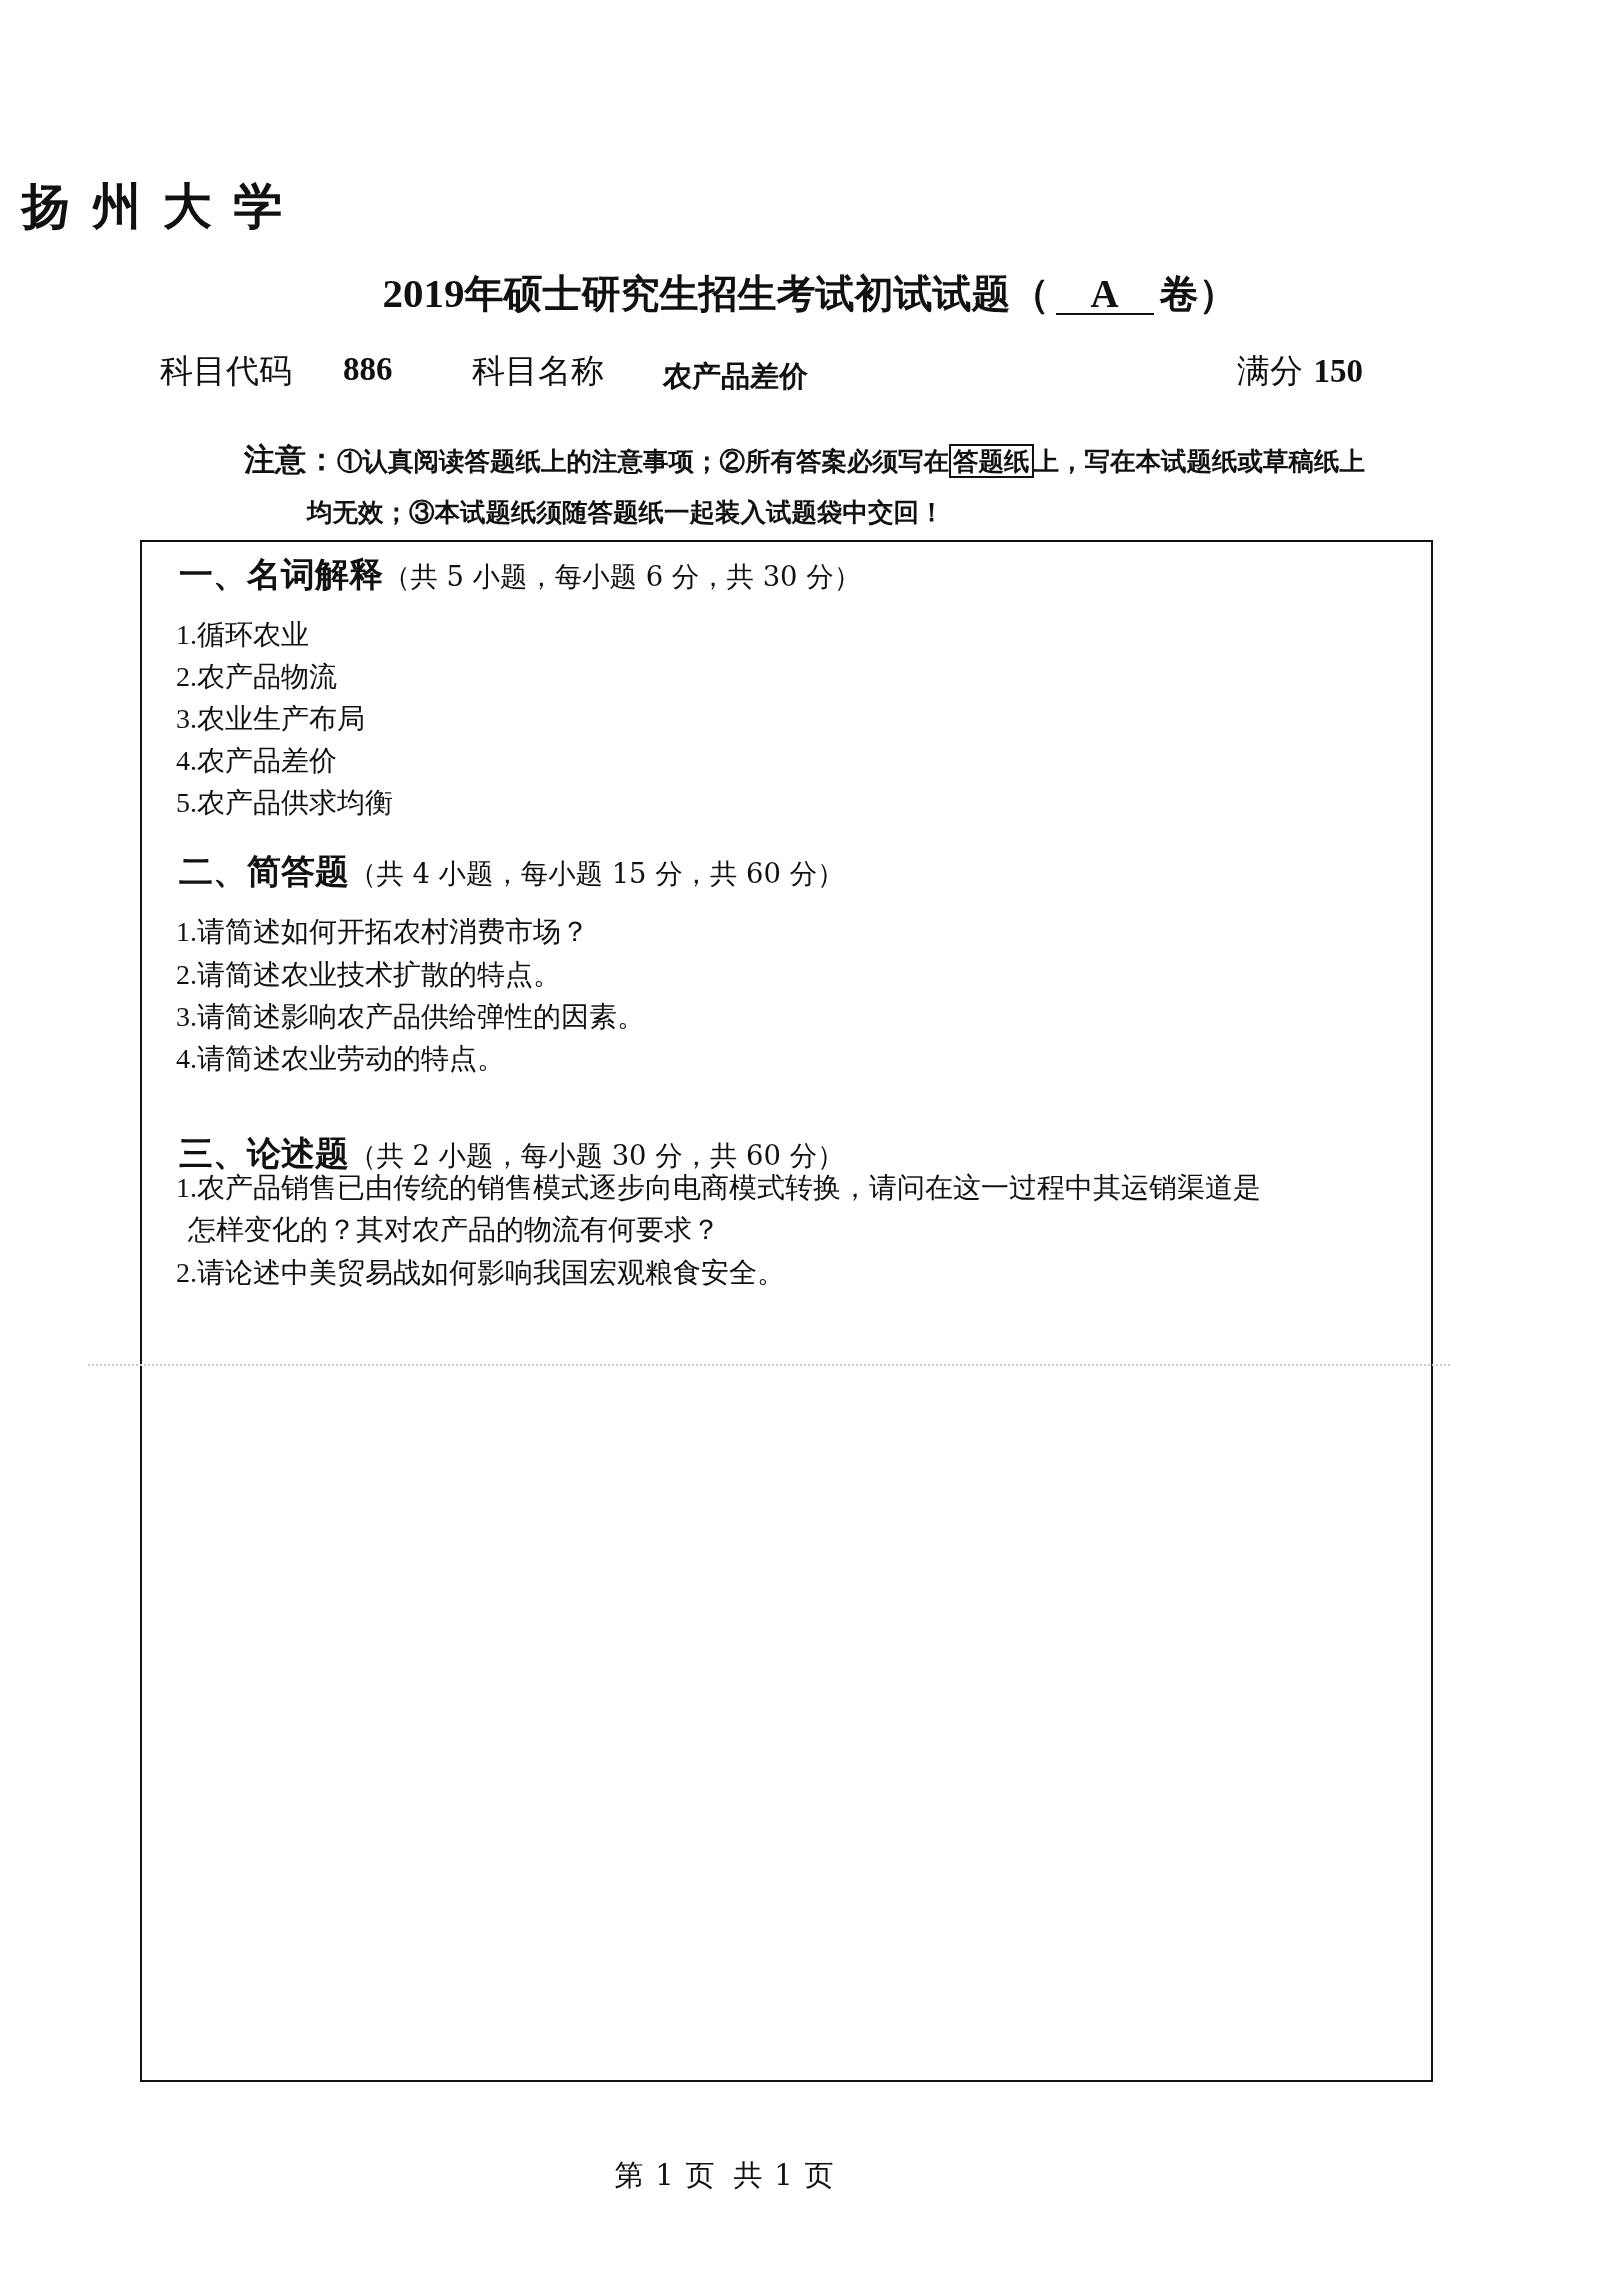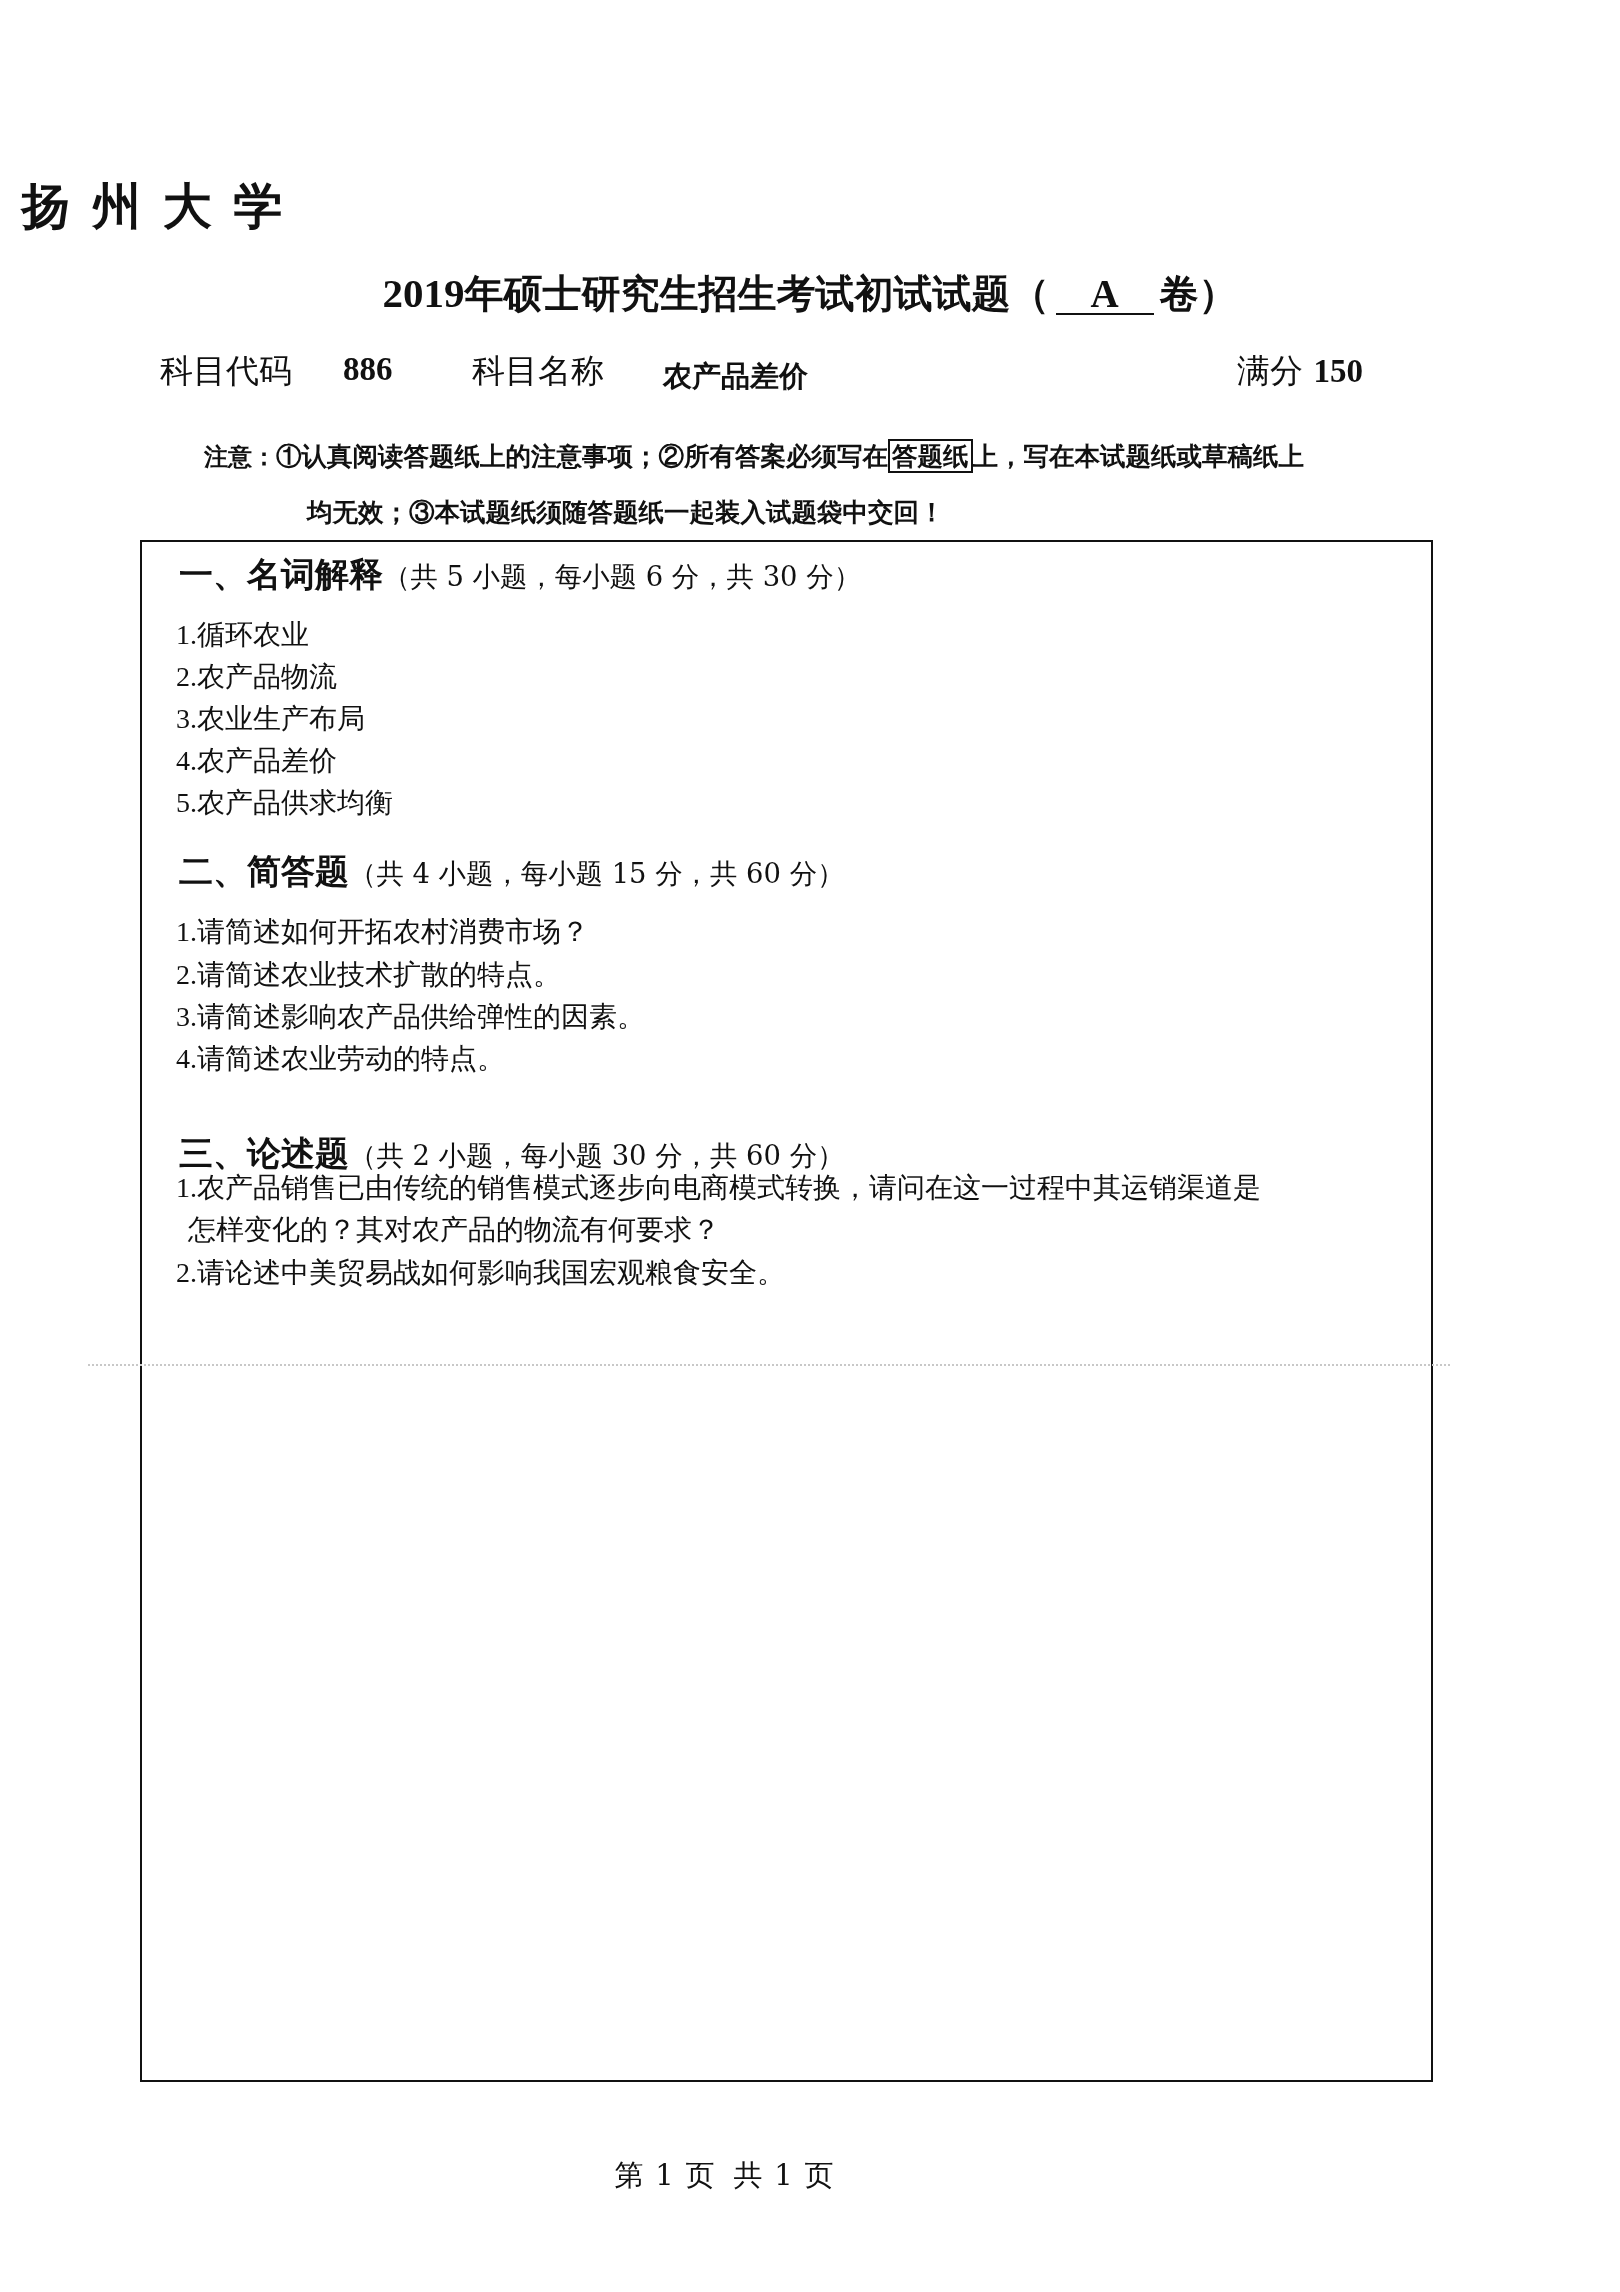--- a/index.html
+++ b/index.html
@@ -21,21 +21,21 @@
   .exam-title .num { font-family: "Liberation Serif", serif; font-size: 41px; }
   .exam-title .paper-type {
     display: inline-block; min-width: 98px; text-align: center;
     border-bottom: 2.9px solid #111; margin: 0 5.9px; line-height: 39px;
     font-family: "Liberation Serif", serif;
   }
   .meta { top: 349px; font-size: 33px; font-family: "DejaVu Sans", sans-serif; }
   .meta .val { font-family: "Liberation Serif", serif; font-weight: bold; text-align: right; }
   .meta .subject-name { font-size: 29px; font-weight: bold; font-family: "DejaVu Sans", sans-serif; }
   .notice { font-family: "DejaVu Serif", serif; font-weight: bold; font-size: 25.5px; }
-  .notice .label { font-size: 24px; font-family: "DejaVu Sans", sans-serif; }
+  .notice .label { font-size: 31px; font-family: "DejaVu Sans", sans-serif; margin-left: 40px; }
   .notice .boxed { border: 2px solid #111; padding: 0 2px; }
   .frame {
     position: absolute; left: 140px; top: 540px; width: 1293px; height: 1542px;
     border: 2.9px solid #111; box-sizing: border-box;
   }
   .sec-head { left: 179px; font-family: "DejaVu Sans", sans-serif; text-align: center; }
   .sec-head .h { font-weight: bold; font-size: 34px; }
   .sec-head .sub { font-family: "DejaVu Serif", serif; font-size: 27.4px; }
   .item { left: 176px; font-family: "DejaVu Sans", sans-serif; font-size: 28px; }
   .item .n { font-family: "Liberation Serif", serif; }

